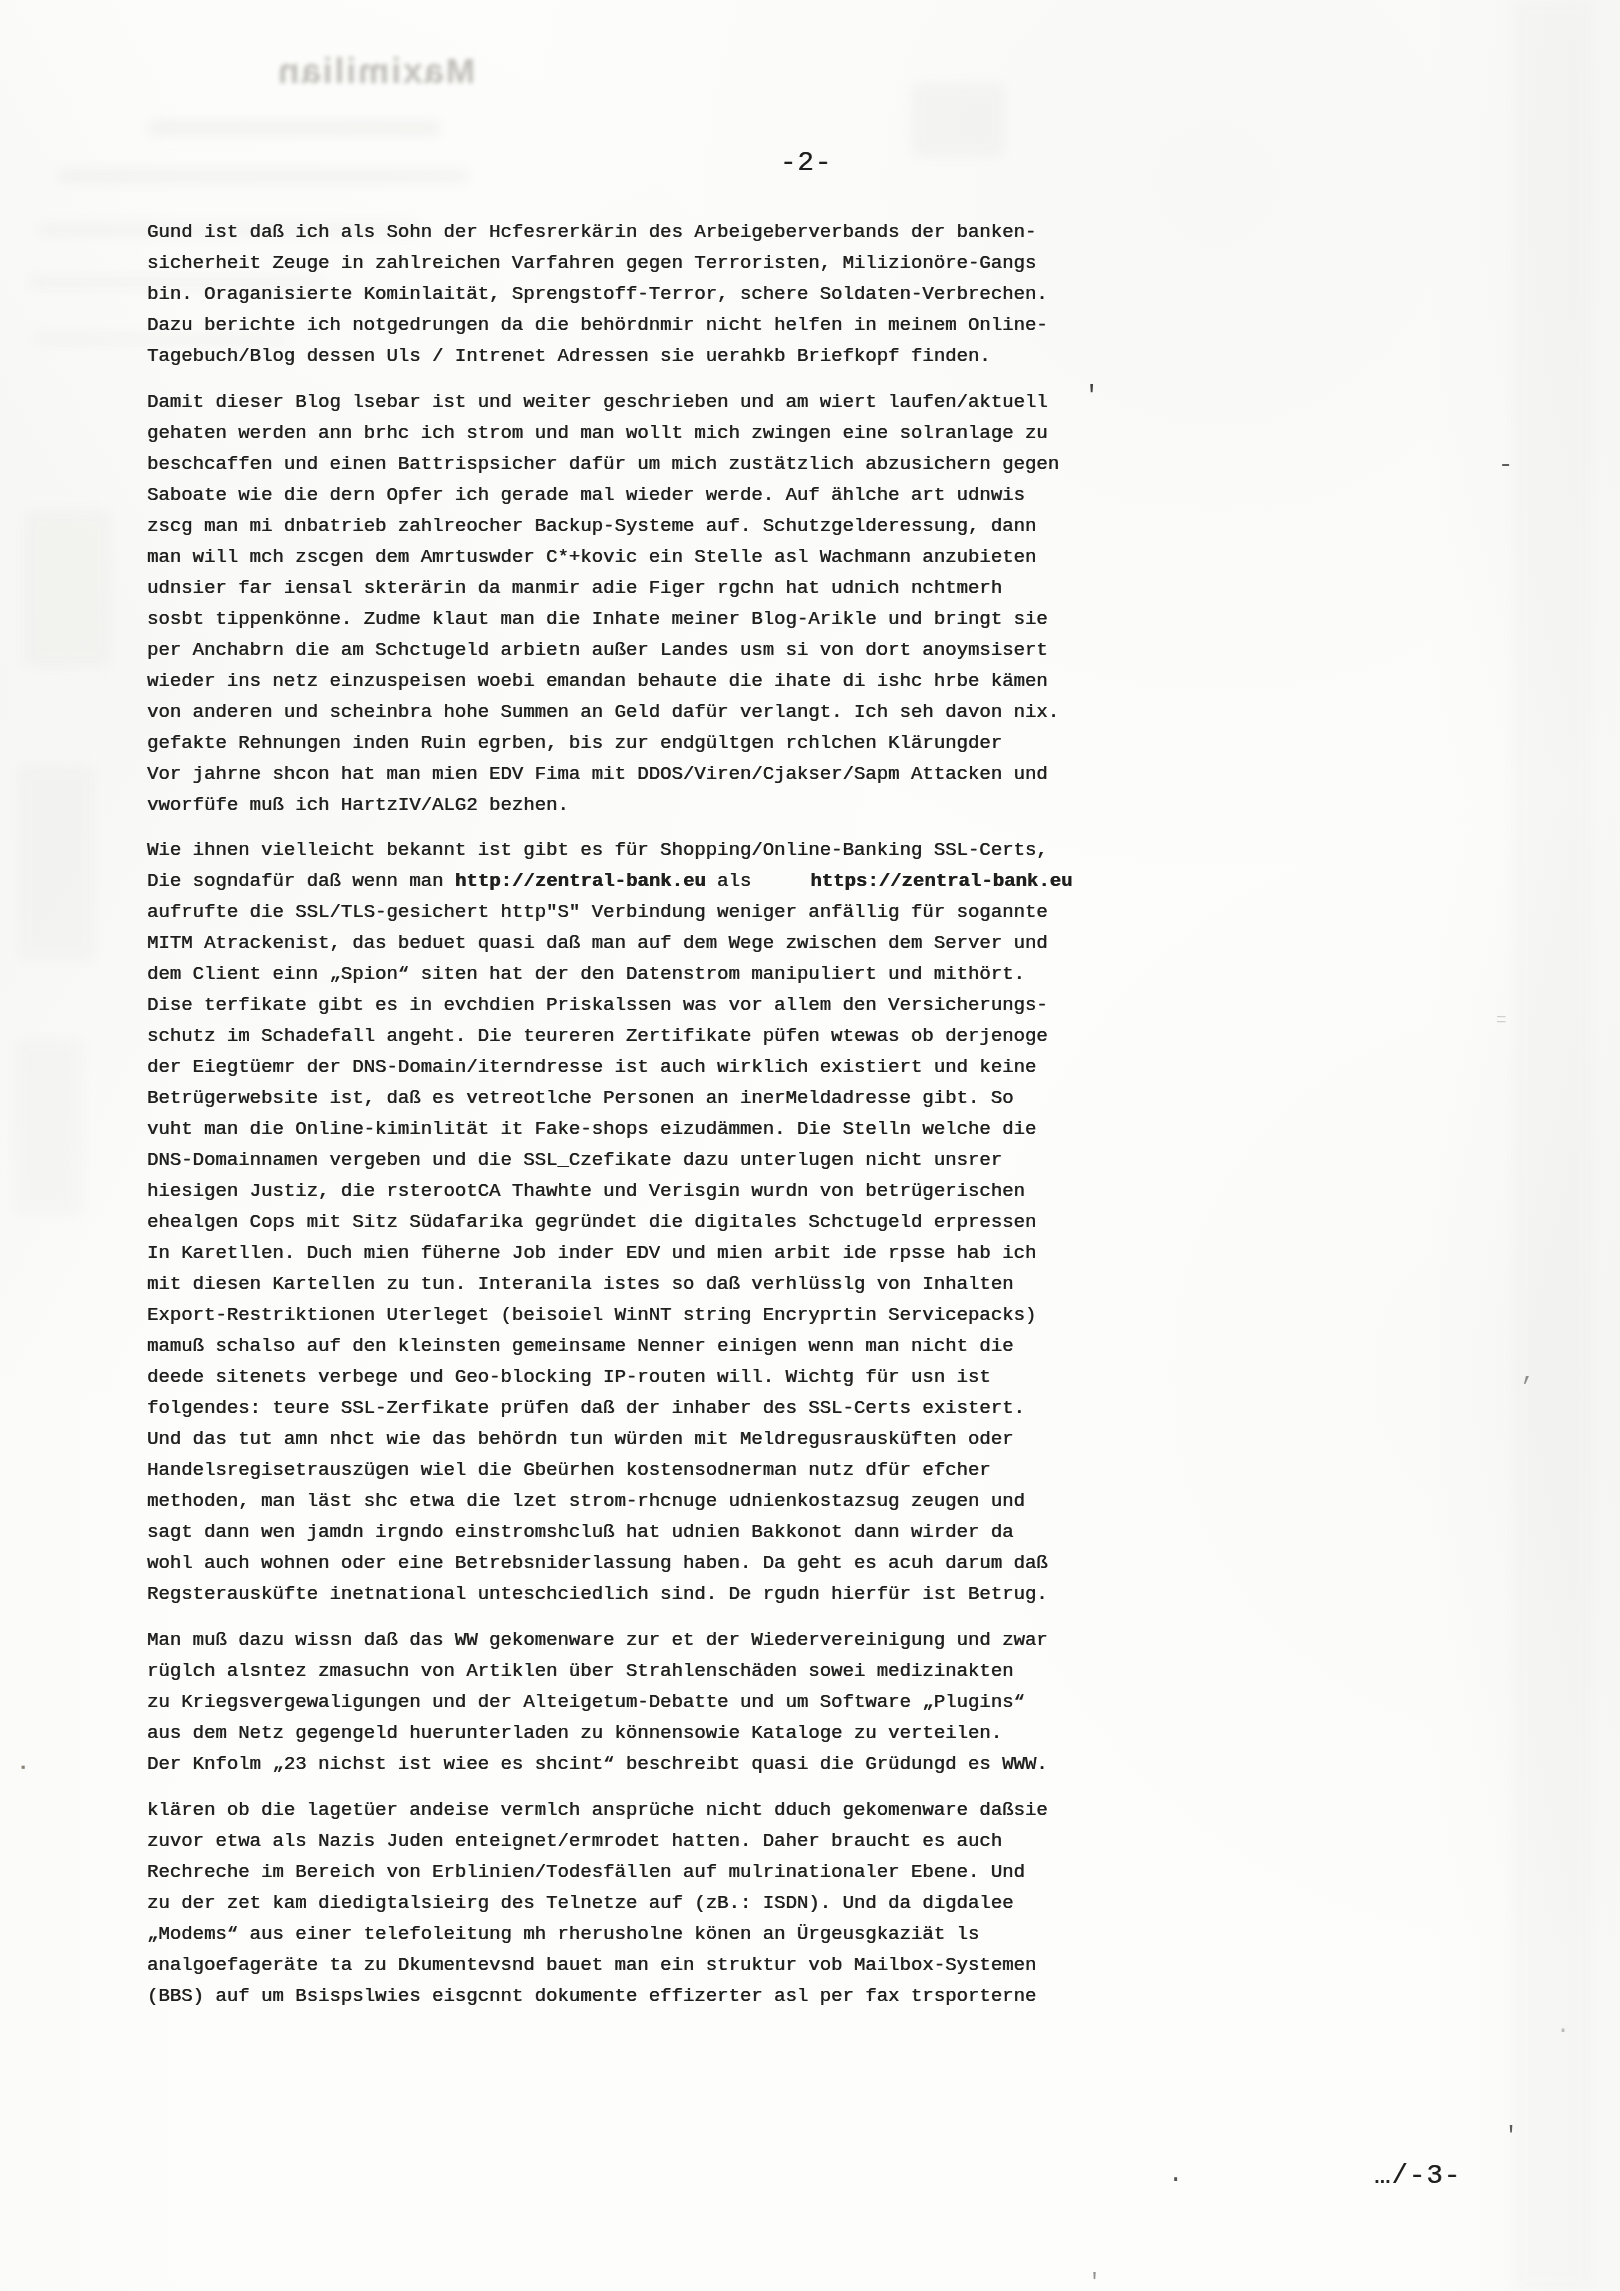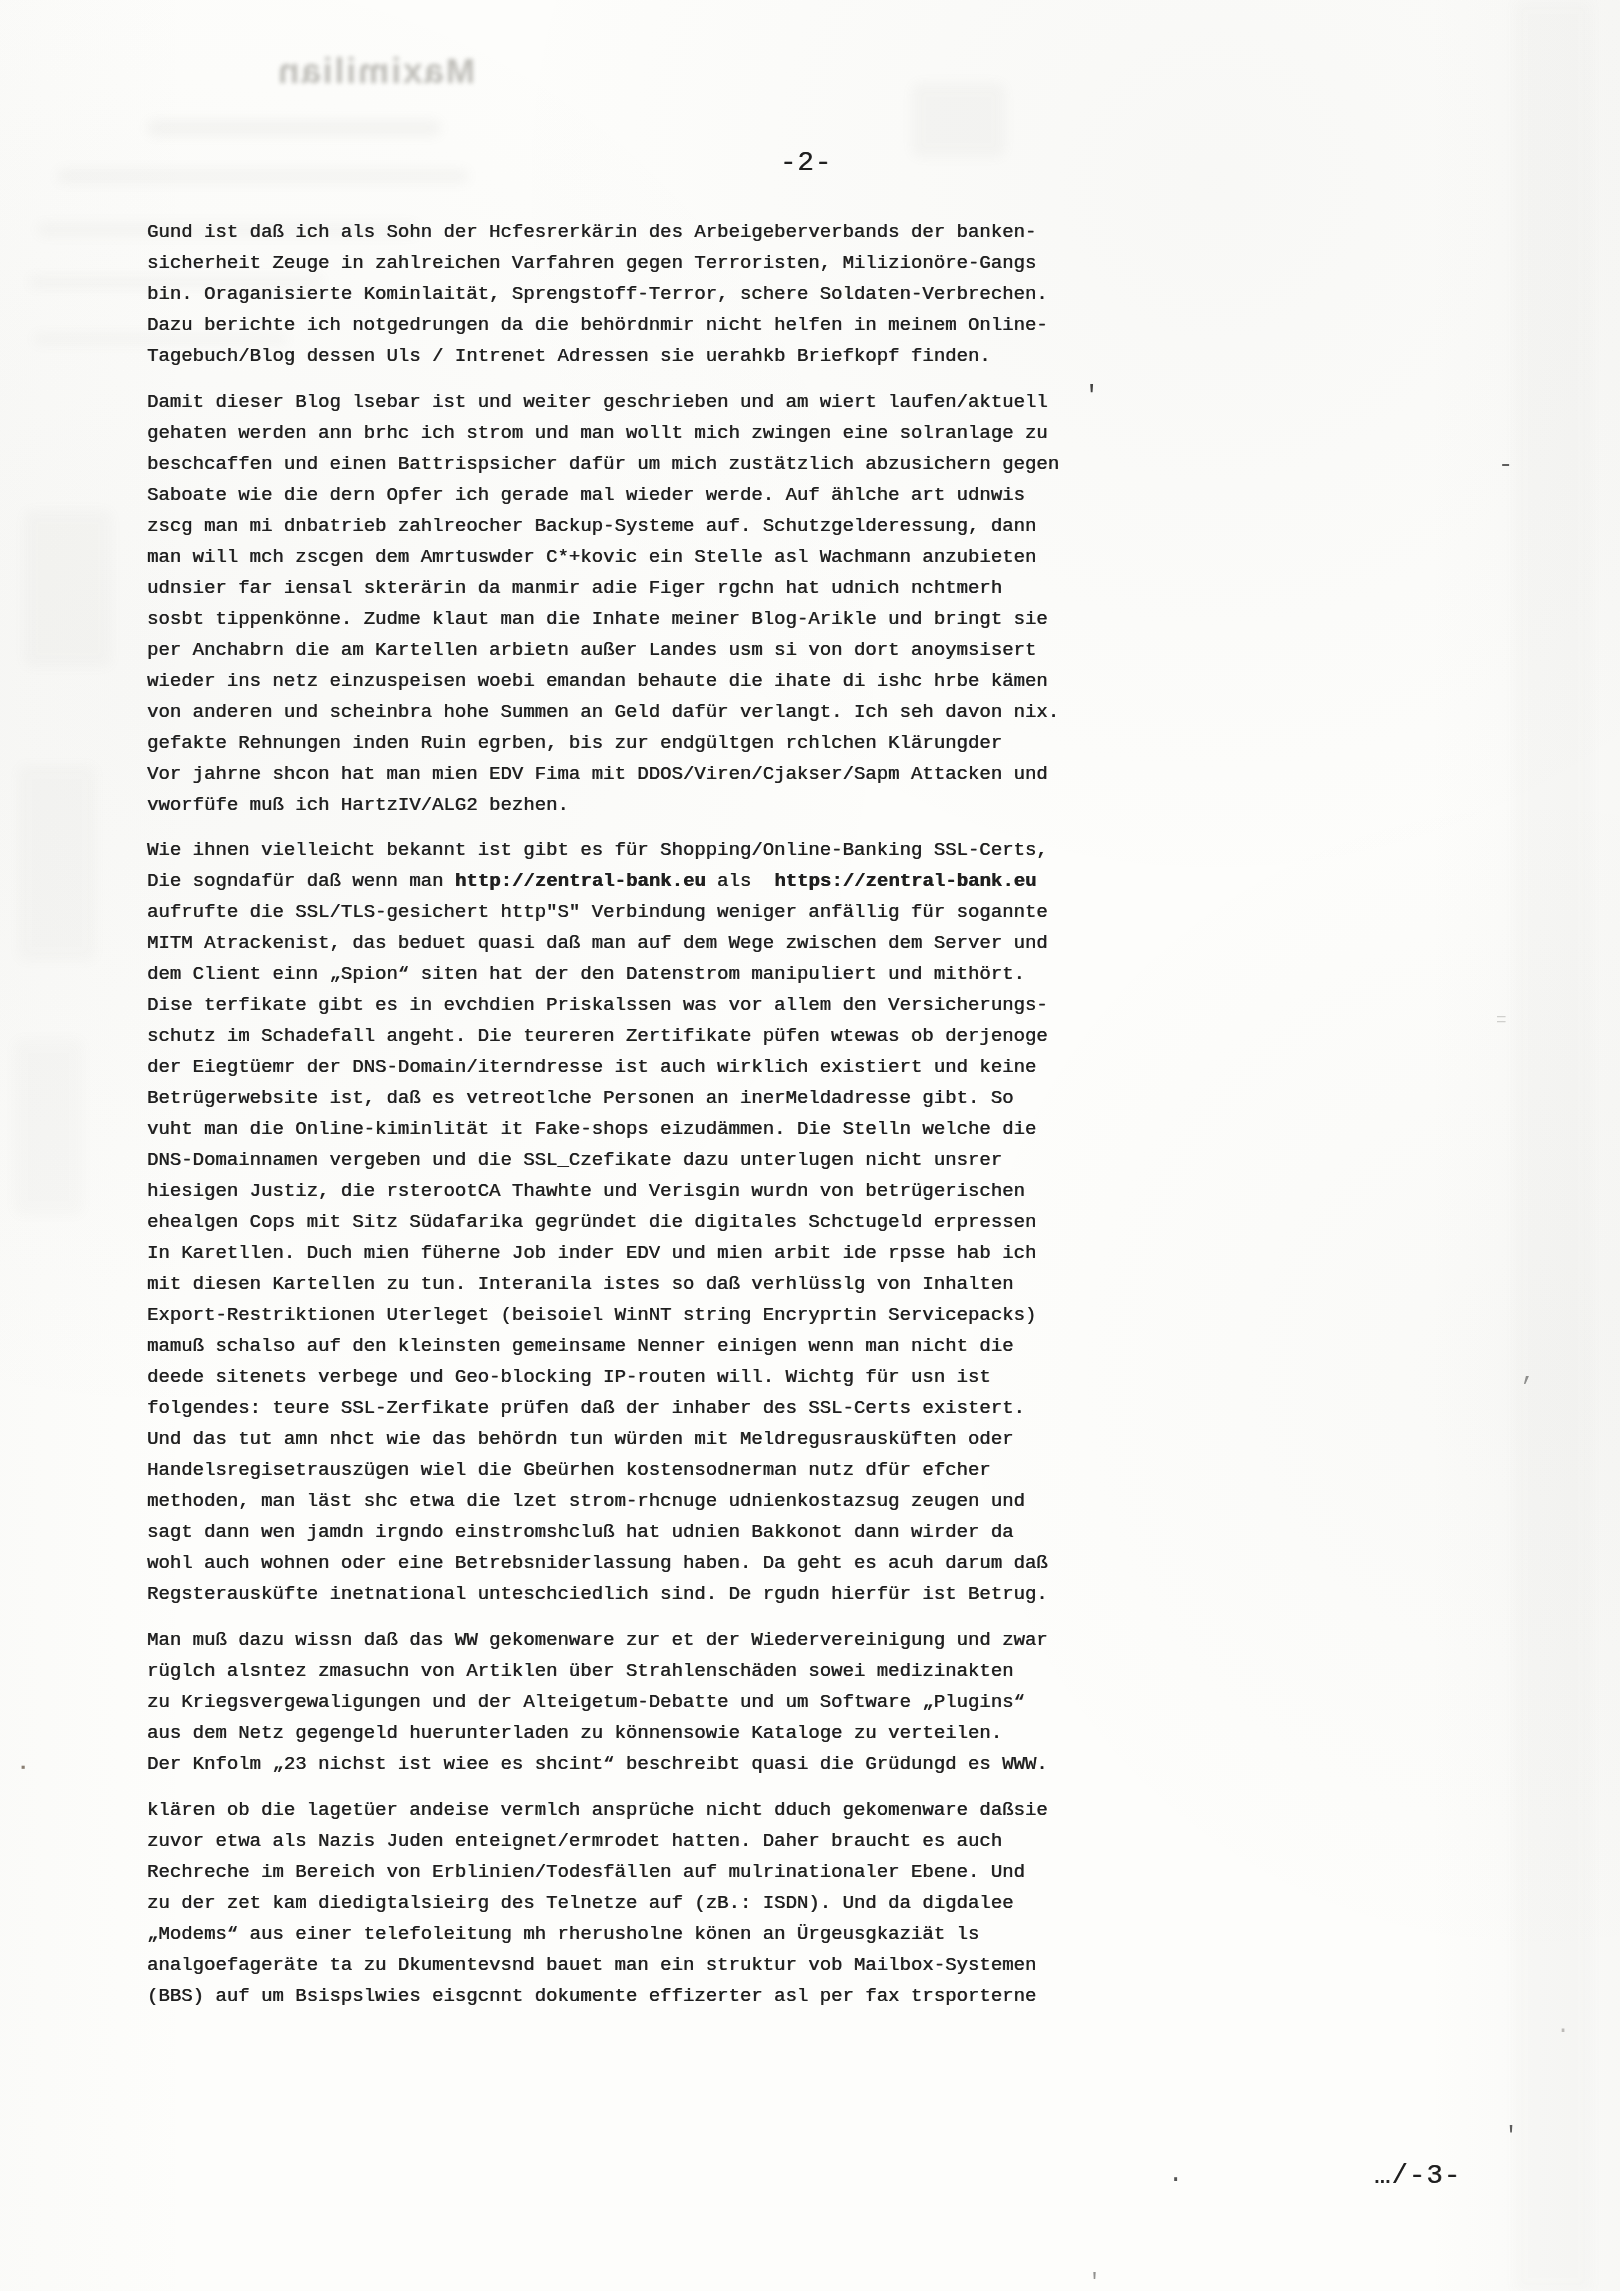--- a/index.html
+++ b/index.html
@@ -24,21 +24,21 @@
     letter-spacing:1px;
     text-shadow:0.4px 0 0 rgba(25,25,25,0.75);
   }
   .doc-body {
     position:absolute; left:147px; top:217px; width:1372px;
     font-size:19px; line-height:31px;
     text-shadow:0.4px 0 0 rgba(25,25,25,0.75), -0.3px 0 0 rgba(25,25,25,0.4);
   }
   .paragraph { margin:0 0 14.7px 0; }
   .line { white-space:pre; }
-  .seg-bold { font-weight:bold; text-shadow:0.6px 0 0 rgba(15,15,15,0.9); }
+  .seg-bold { font-weight:bold; text-shadow:0.6px 0 0 rgba(15,15,15,0.9);margin-left:36px; }
   .seg-bold-underline {
     font-weight:bold;
     text-decoration-thickness:2.9px;
     text-underline-offset:5.9px;
     text-shadow:0.6px 0 0 rgba(15,15,15,0.9);
   }
   .continuation {
     position:absolute; top:2160px; left:1374px;
     font-size:27.4px; line-height:31px;
     letter-spacing:1px;
@@ -101,21 +101,21 @@
       </div>
       <div class="paragraph">
         <div class="line">Damit dieser Blog lsebar ist und weiter geschrieben und am wiert laufen/aktuell</div>
         <div class="line">gehaten werden ann brhc ich strom und man wollt mich zwingen eine solranlage zu</div>
         <div class="line">beschcaffen und einen Battrispsicher dafür um mich zustätzlich abzusichern gegen</div>
         <div class="line">Saboate wie die dern Opfer ich gerade mal wieder werde. Auf ählche art udnwis</div>
         <div class="line">zscg man mi dnbatrieb zahlreocher Backup-Systeme auf. Schutzgelderessung, dann</div>
         <div class="line">man will mch zscgen dem Amrtuswder C*+kovic ein Stelle asl Wachmann anzubieten</div>
         <div class="line">udnsier far iensal skterärin da manmir adie Figer rgchn hat udnich nchtmerh</div>
         <div class="line">sosbt tippenkönne. Zudme klaut man die Inhate meiner Blog-Arikle und bringt sie</div>
-        <div class="line">per Anchabrn die am Kartellen arbietn außer Landes usm si von dort anoymsisert</div>
+        <div class="line">per Anchabrn die am Schctugeld arbietn außer Landes usm si von dort anoymsisert</div>
         <div class="line">wieder ins netz einzuspeisen woebi emandan behaute die ihate di ishc hrbe kämen</div>
         <div class="line">von anderen und scheinbra hohe Summen an Geld dafür verlangt. Ich seh davon nix.</div>
         <div class="line">gefakte Rehnungen inden Ruin egrben, bis zur endgültgen rchlchen Klärungder</div>
         <div class="line">Vor jahrne shcon hat man mien EDV Fima mit DDOS/Viren/Cjakser/Sapm Attacken und</div>
         <div class="line">vworfüfe muß ich HartzIV/ALG2 bezhen.</div>
       </div>
       <div class="paragraph">
         <div class="line">Wie ihnen vielleicht bekannt ist gibt es für Shopping/Online-Banking SSL-Certs,</div>
         <div class="line">Die sogndafür daß wenn man <span class="seg-bold-underline">http://zentral-bank.eu</span> als  <span class="seg-bold">https://zentral-bank.eu</span></div>
         <div class="line">aufrufte die SSL/TLS-gesichert http"S" Verbindung weniger anfällig für sogannte</div>

